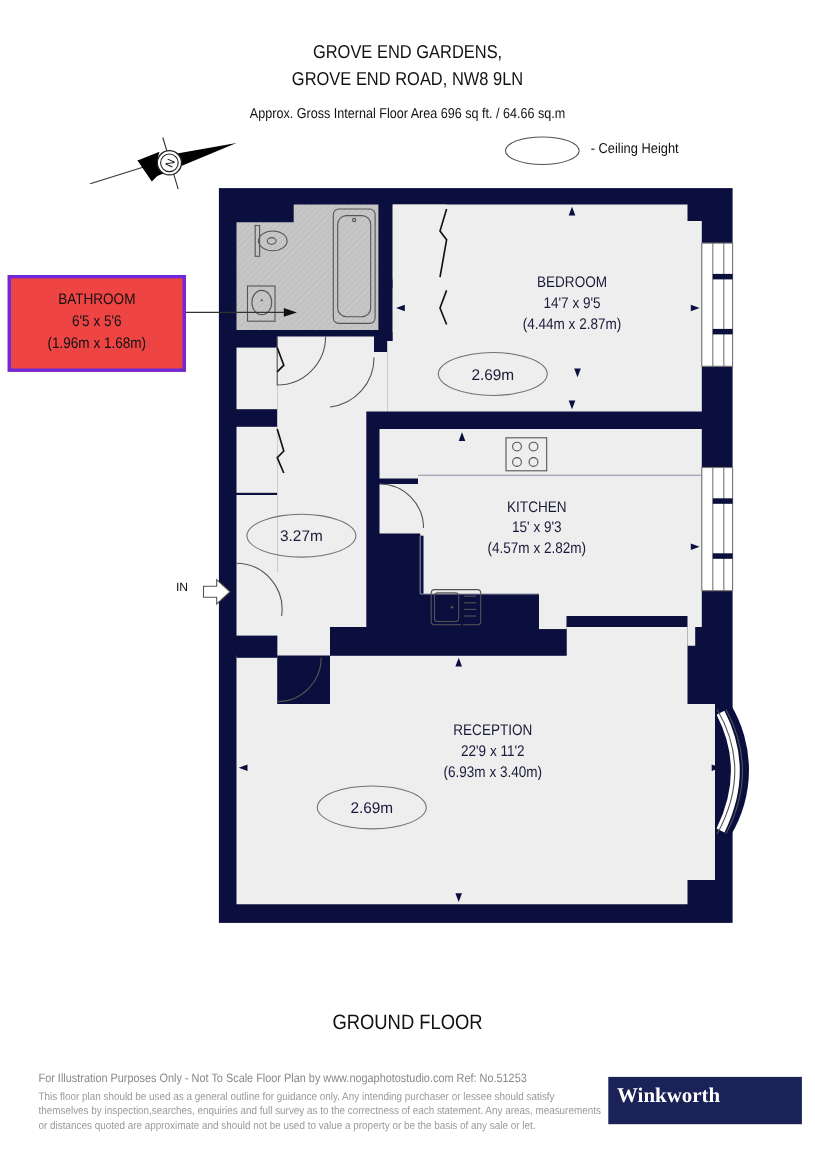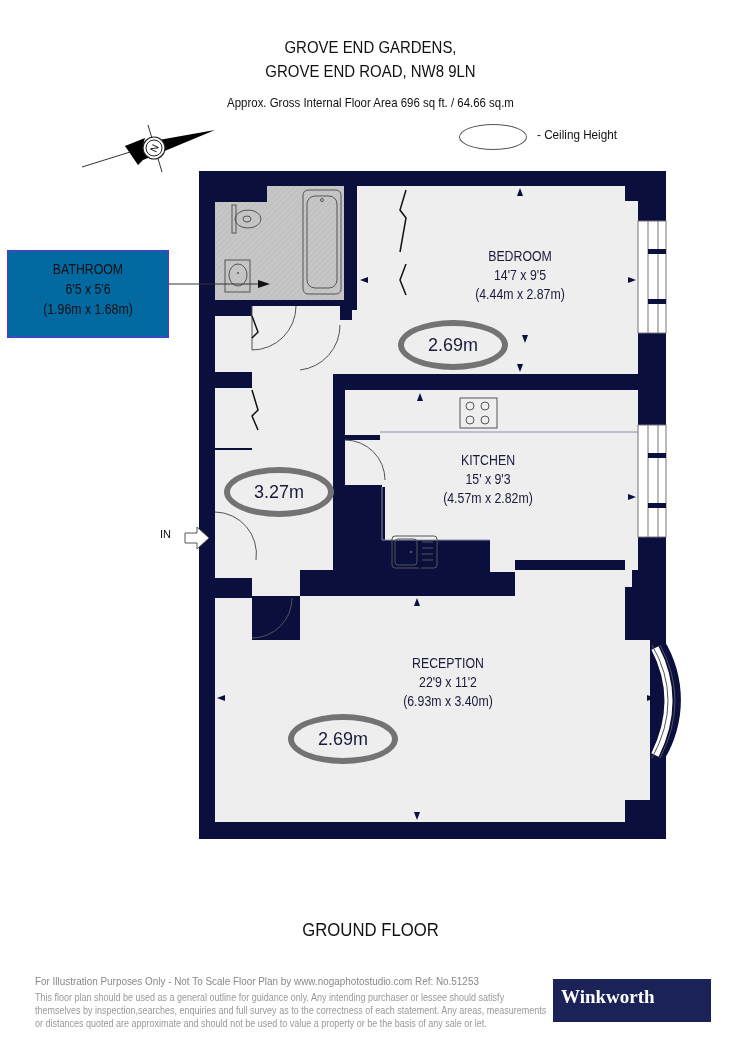--- a/index.html
+++ b/index.html
@@ -6,28 +6,28 @@
   body{width:741px;height:1050px;position:relative;overflow:hidden;font-family:"Liberation Sans","DejaVu Sans",sans-serif;color:#111;}
   .hdr{position:absolute;left:0;width:741px;text-align:center;}
   #title1{top:38px;font-size:17px;letter-spacing:0px;transform:scaleX(0.88);}
   #title2{top:62px;font-size:17px;transform:scaleX(0.88);}
   #area{top:95px;font-size:13px;transform:scaleX(0.88);}
   #legend{position:absolute;left:459px;top:122px;width:200px;height:28px;text-decoration:underline;}
   #legend .ell{position:absolute;left:0;top:2px;width:66px;height:24px;border:1px solid #555;border-radius:50%;}
   #legend .lbl{position:absolute;left:78px;top:5px;font-size:13px;transform:scaleX(0.9);transform-origin:left;white-space:nowrap;}
   #plan{position:absolute;left:0;top:0;}
   .rlabel{position:absolute;text-align:center;font-size:14px;line-height:19px;color:#1a1a3a;transform:scaleX(0.88);}
-  .ceil{position:absolute;border:6px solid #737373;border-radius:50%;text-align:center;font-size:18px;color:#1a1a3a;}
-  #bath-box{position:absolute;left:7px;top:250px;width:162px;height:88px;border:1px solid #6d28d9;background:#0369a1;text-align:center;font-size:14px;line-height:20px;padding-top:8px;box-sizing:border-box;}
+  .ceil{position:absolute;border:1px solid #737373;border-radius:50%;text-align:center;font-size:14px;color:#1a1a3a;}
+  #bath-box{position:absolute;left:7px;top:250px;width:162px;height:88px;border:3px solid #6d28d9;background:#ef4444;text-align:center;font-size:14px;line-height:20px;padding-top:8px;box-sizing:border-box;}
   #bath-box span{display:block;transform:scaleX(0.88);}
   #in-label{position:absolute;left:160px;top:528px;font-size:11px;}
   #floor-name{position:absolute;left:0;width:741px;top:919px;text-align:center;font-size:19px;transform:scaleX(0.88);}
   #foot1{position:absolute;left:35px;top:975px;font-size:11px;color:#888;white-space:nowrap;transform:scaleX(0.9);transform-origin:left;}
   .foot2{position:absolute;left:35px;font-size:10px;color:#999;white-space:nowrap;transform:scaleX(0.9);transform-origin:left;}
-  #logo{position:absolute;left:553px;top:979px;width:158px;height:43px;background:#1b2257;color:#fff;font-family:"Liberation Serif","DejaVu Serif",serif;font-size:19px;font-weight:bold;box-sizing:border-box;padding:7px 12px 0 8px;}
+  #logo{position:absolute;left:553px;top:979px;width:176px;height:43px;background:#1b2257;color:#fff;font-family:"Liberation Serif","DejaVu Serif",serif;font-size:19px;font-weight:bold;box-sizing:border-box;padding:7px 12px 0 8px;}
 </style>
 </head>
 <body>
 
 <div class="hdr" id="title1">GROVE END GARDENS,</div>
 <div class="hdr" id="title2">GROVE END ROAD, NW8 9LN</div>
 <div class="hdr" id="area">Approx. Gross Internal Floor Area 696 sq ft. / 64.66 sq.m</div>
 
 <div id="legend">
   <div class="ell"></div>

